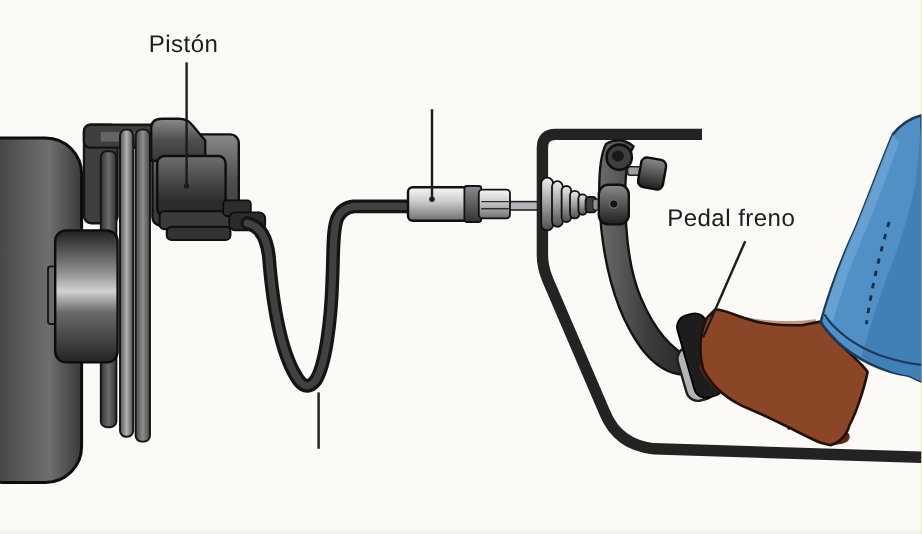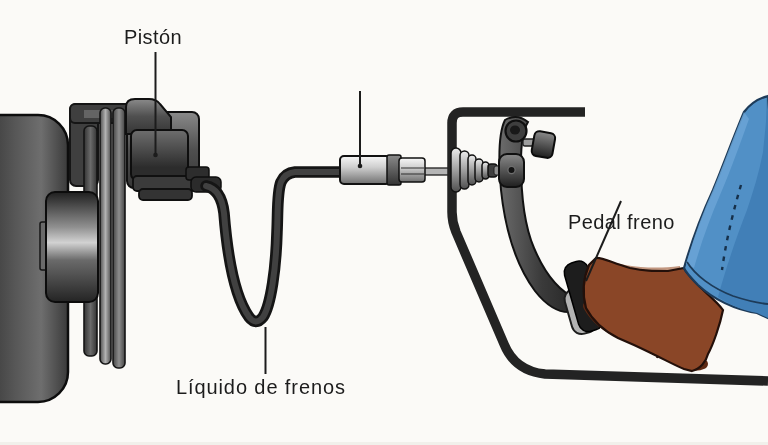--- a/index.html
+++ b/index.html
@@ -14,21 +14,21 @@
   .diagram-label{
     position:absolute;
     color:#1c1c1c;
     font-size:20px;
     letter-spacing:.4px;
     white-space:nowrap;
     line-height:1.1;
   }
   .lbl-piston{left:124px;top:26px;}
   .lbl-cylinder{left:321px;top:63px;}
-  .lbl-pedal{left:568px;top:171px;margin-top:40px;}
+  .lbl-pedal{left:556px;top:171px;}
   .lbl-fluid{left:176px;top:376px;letter-spacing:.9px;}
 </style>
 </head>
 <body>
 
 <div id="stage">
 
   <svg id="art" width="768" height="445" viewBox="0 0 768 445">
     <defs>
       <linearGradient id="gTire" x1="0" y1="0" x2="1" y2="0">
@@ -205,14 +205,13 @@
       <path d="M360 91 L360 166"></path>
       <path d="M621 201 L586 281"></path>
       <path d="M265.5 327 L265.5 374"></path>
       <circle cx="155.5" cy="155" r="2.3" fill="#1c1c1c" stroke="none"></circle>
       <circle cx="360" cy="166" r="2.3" fill="#1c1c1c" stroke="none"></circle>
     </g>
   </svg>
 
   <div class="diagram-label lbl-piston">Pistón</div>
   <div class="diagram-label lbl-pedal">Pedal freno</div>
-  <div class="diagram-label lbl-fluid">Líquido de frenos</div>
 </div>
 
 </body></html>

